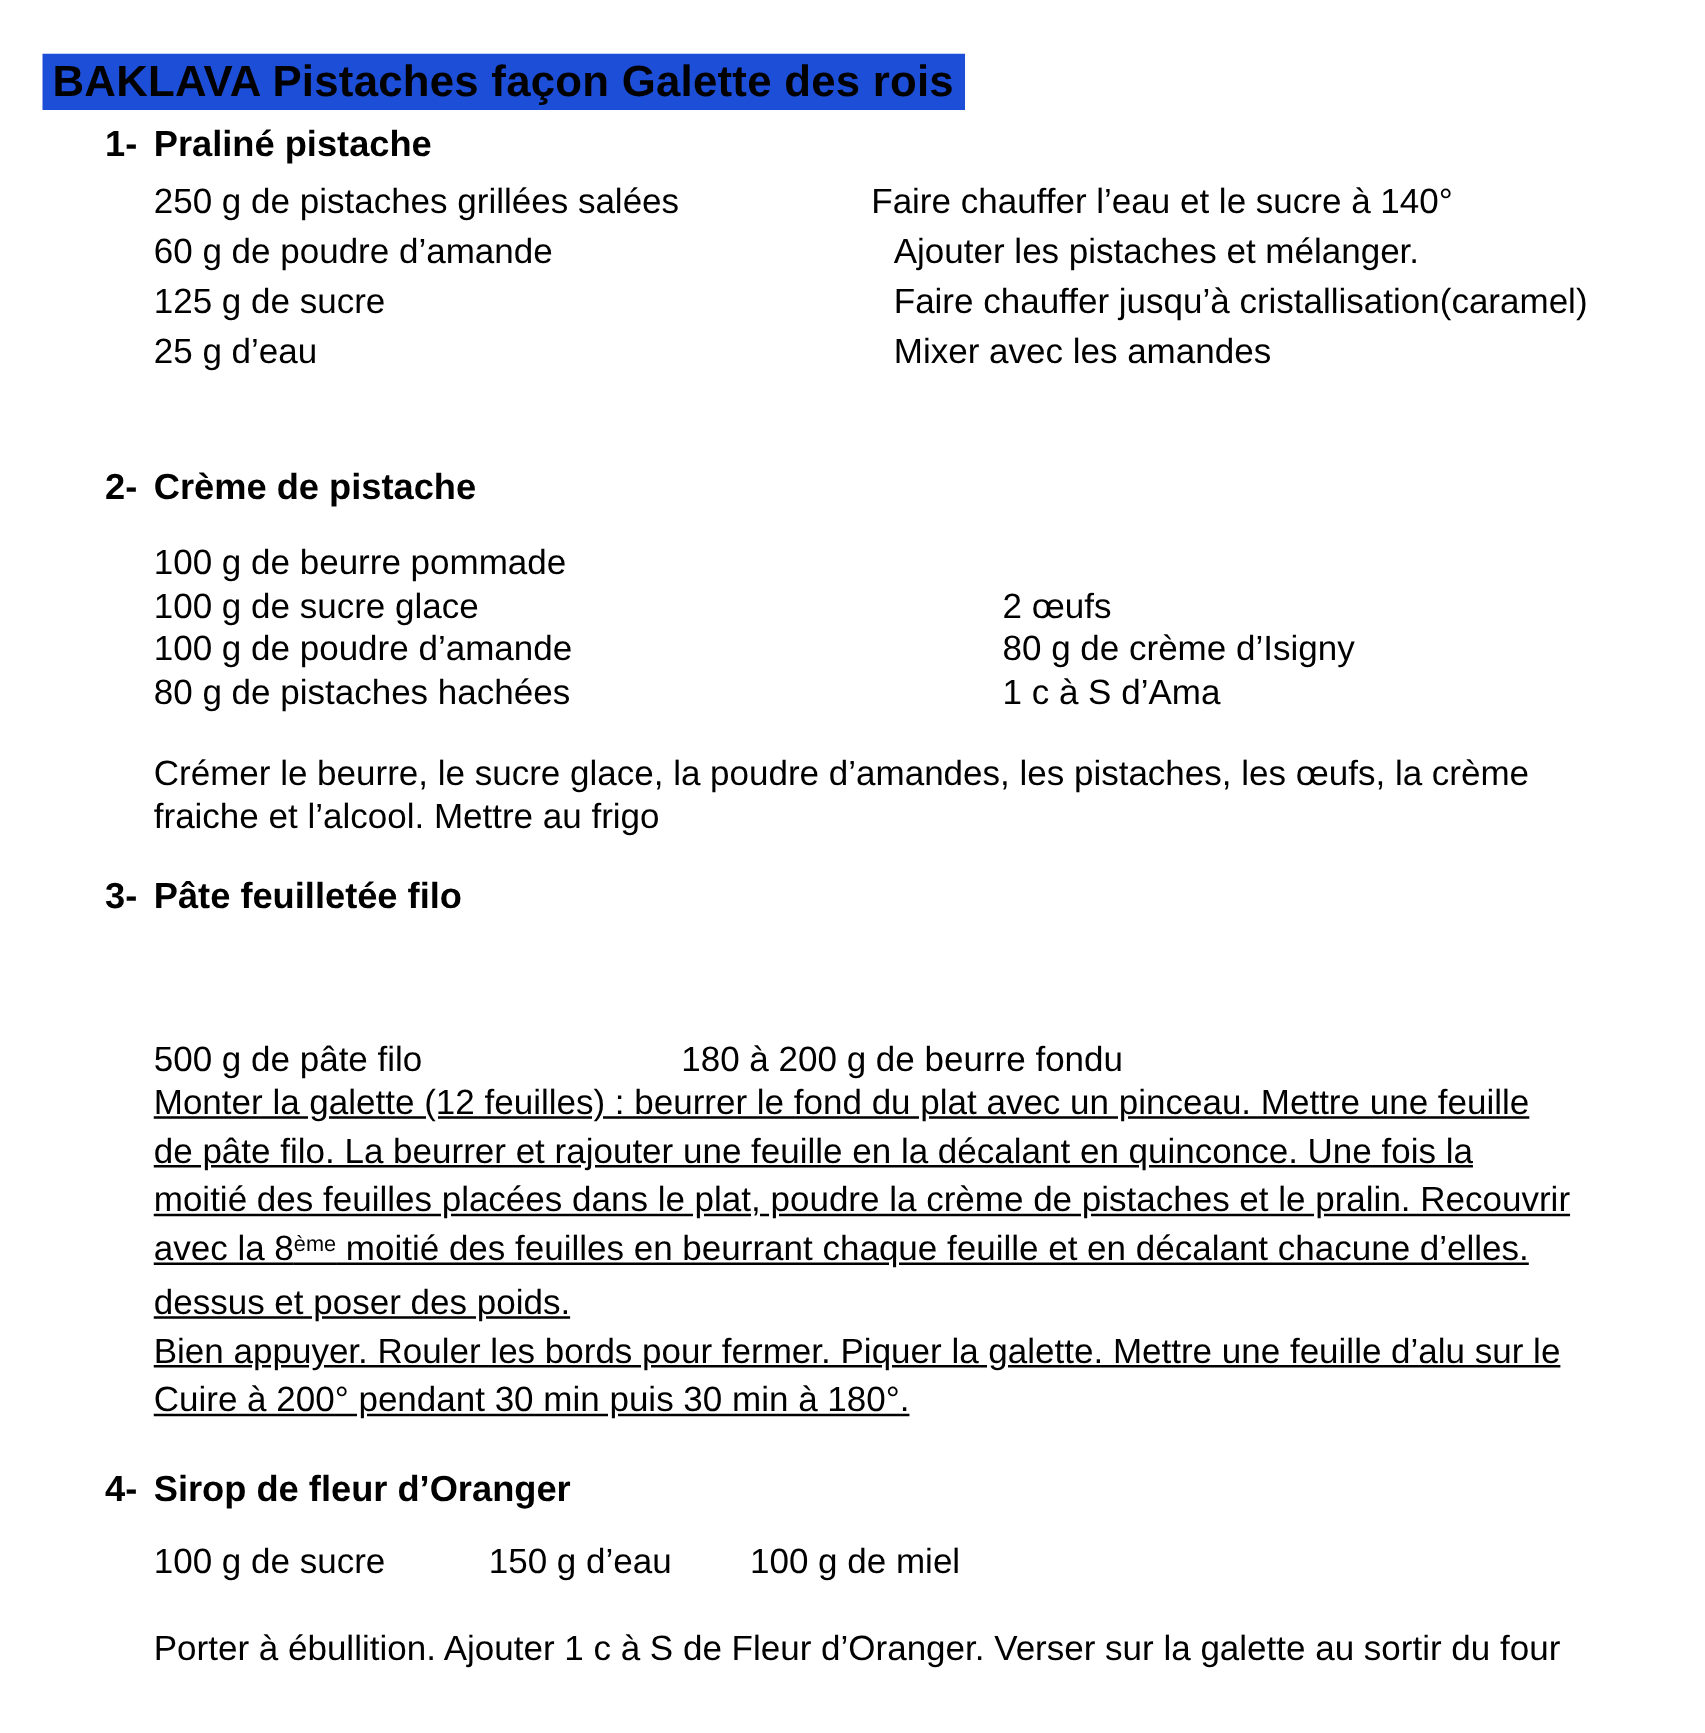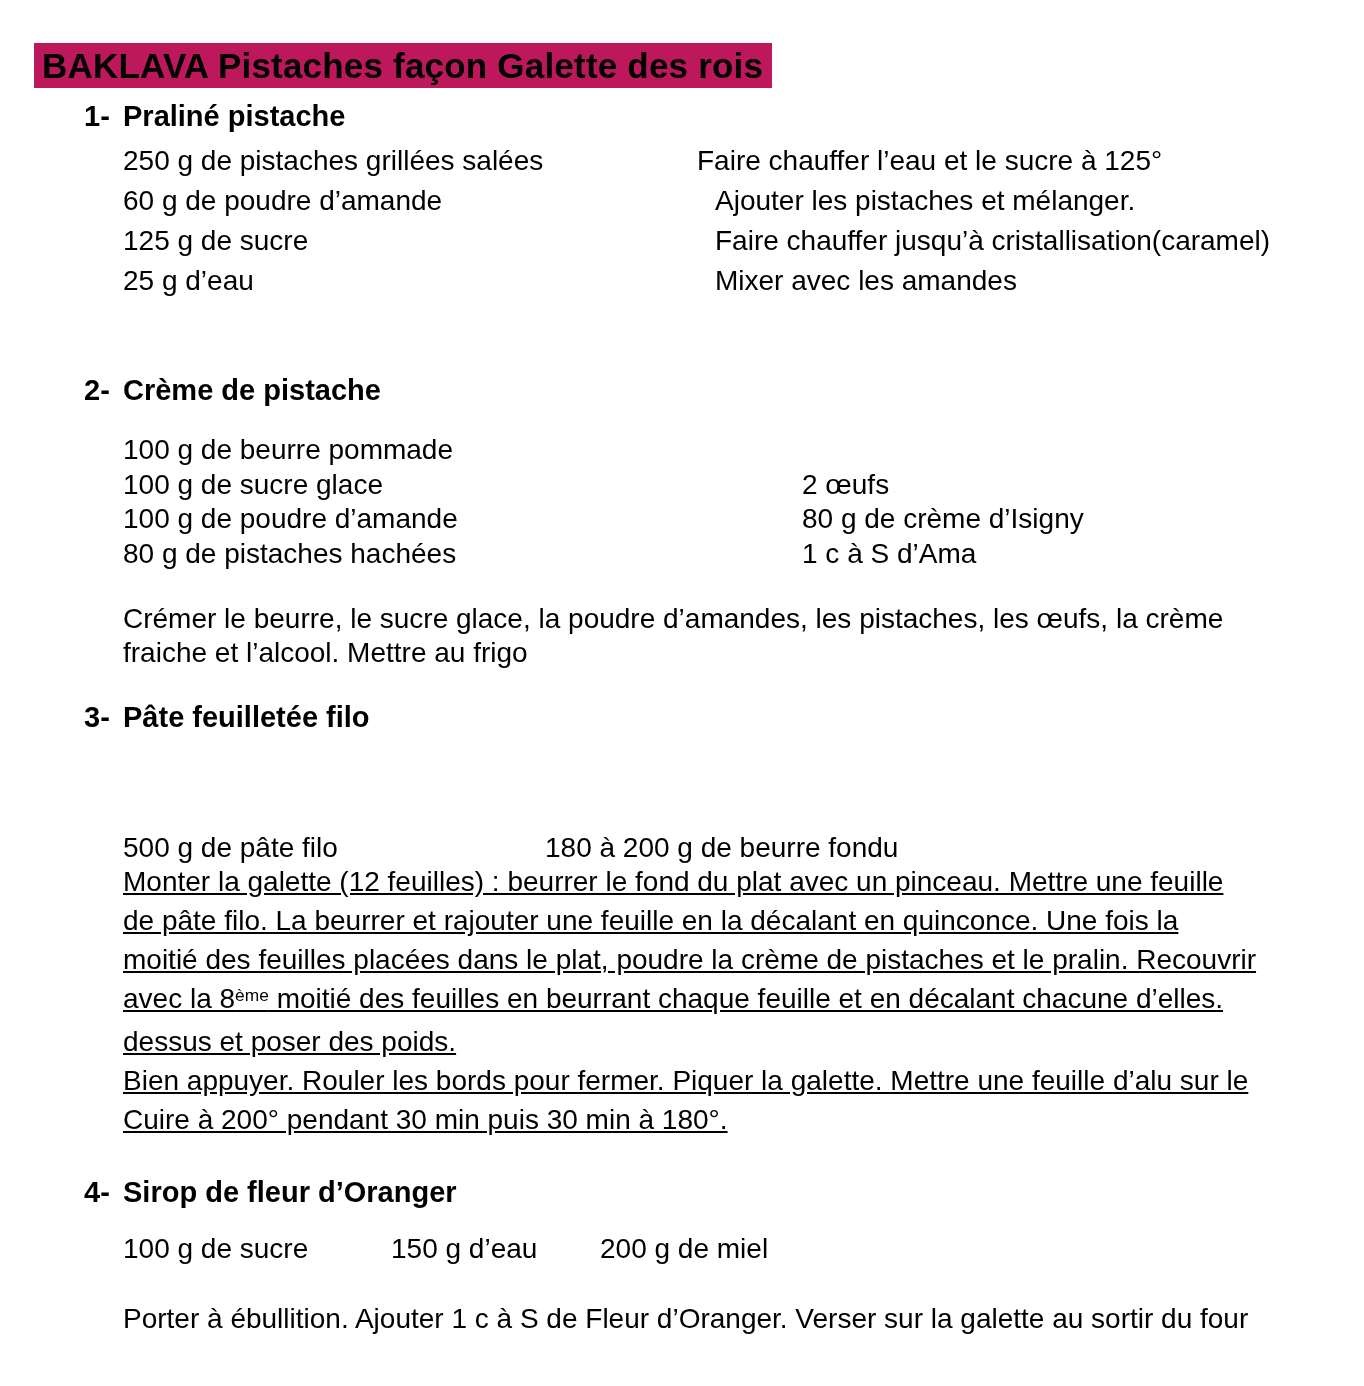--- a/index.html
+++ b/index.html
@@ -73,31 +73,31 @@
     vertical-align: baseline;
     position: relative;
     top: -0.42em;
   }
 </style>
 </head>
 <body>
 
 <div class="page">
 
-  <div class="abs doc-title" style="background-color: #be185d;">BAKLAVA Pistaches façon Galette des rois</div>
+  <div class="abs doc-title" style="background-color: #1d4ed8;">BAKLAVA Pistaches façon Galette des rois</div>
 
   <div class="abs heading h1">
     <span class="num">1-</span>
     <span class="hlabel">Praliné pistache</span>
   </div>
 
   <div class="abs grid g1">
     <div class="row">
       <span class="cell-l">250 g de pistaches grillées salées</span>
-      <span class="cell-r">Faire chauffer l’eau et le sucre à 125°</span>
+      <span class="cell-r">Faire chauffer l’eau et le sucre à 140°</span>
     </div>
     <div class="row">
       <span class="cell-l">60 g de poudre d’amande</span>
       <span class="cell-r indent">Ajouter les pistaches et mélanger.</span>
     </div>
     <div class="row">
       <span class="cell-l">125 g de sucre</span>
       <span class="cell-r indent">Faire chauffer jusqu’à cristallisation(caramel)</span>
     </div>
     <div class="row">
@@ -153,20 +153,20 @@
     <div class="line">Bien appuyer. Rouler les bords pour fermer. Piquer la galette. Mettre une feuille d’alu sur le</div>
     <div class="line">Cuire à 200° pendant 30 min puis 30 min à 180°.</div>
   </div>
 
   <div class="abs heading h4">
     <span class="num">4-</span>
     <span class="hlabel">Sirop de fleur d’Oranger</span>
   </div>
 
   <div class="abs ing4">
-    <span class="i0">100 g de sucre</span><span class="i1">150 g d’eau</span><span class="i2">200 g de miel</span>
+    <span class="i0">100 g de sucre</span><span class="i1">150 g d’eau</span><span class="i2">100 g de miel</span>
   </div>
 
   <div class="abs para p4">
     <div class="line">Porter à ébullition. Ajouter 1 c à S de Fleur d’Oranger. Verser sur la galette au sortir du four</div>
   </div>
 
 </div>
 
 </body></html>

